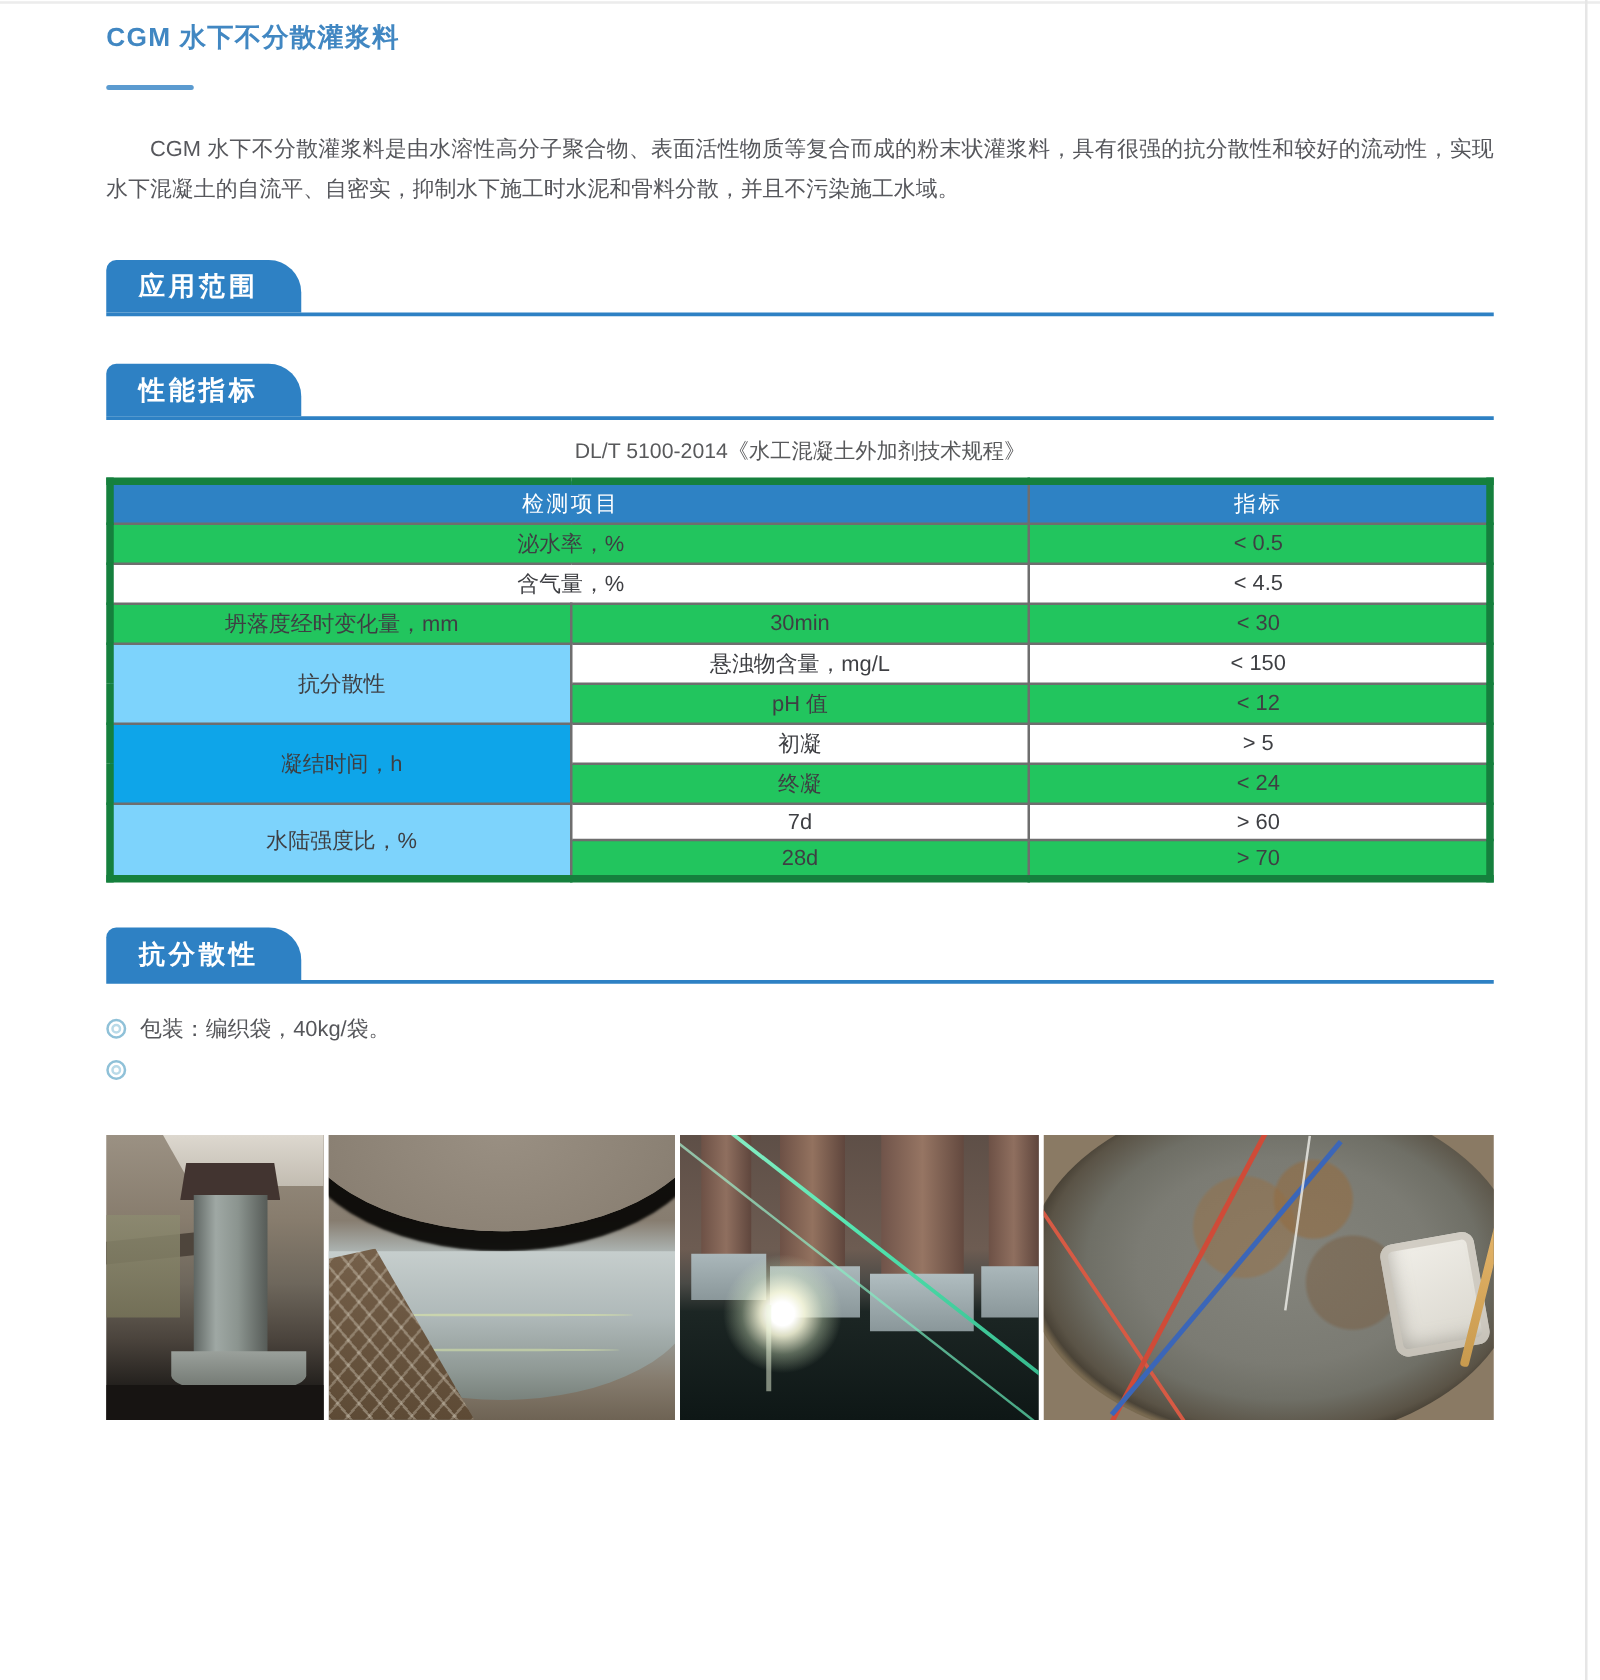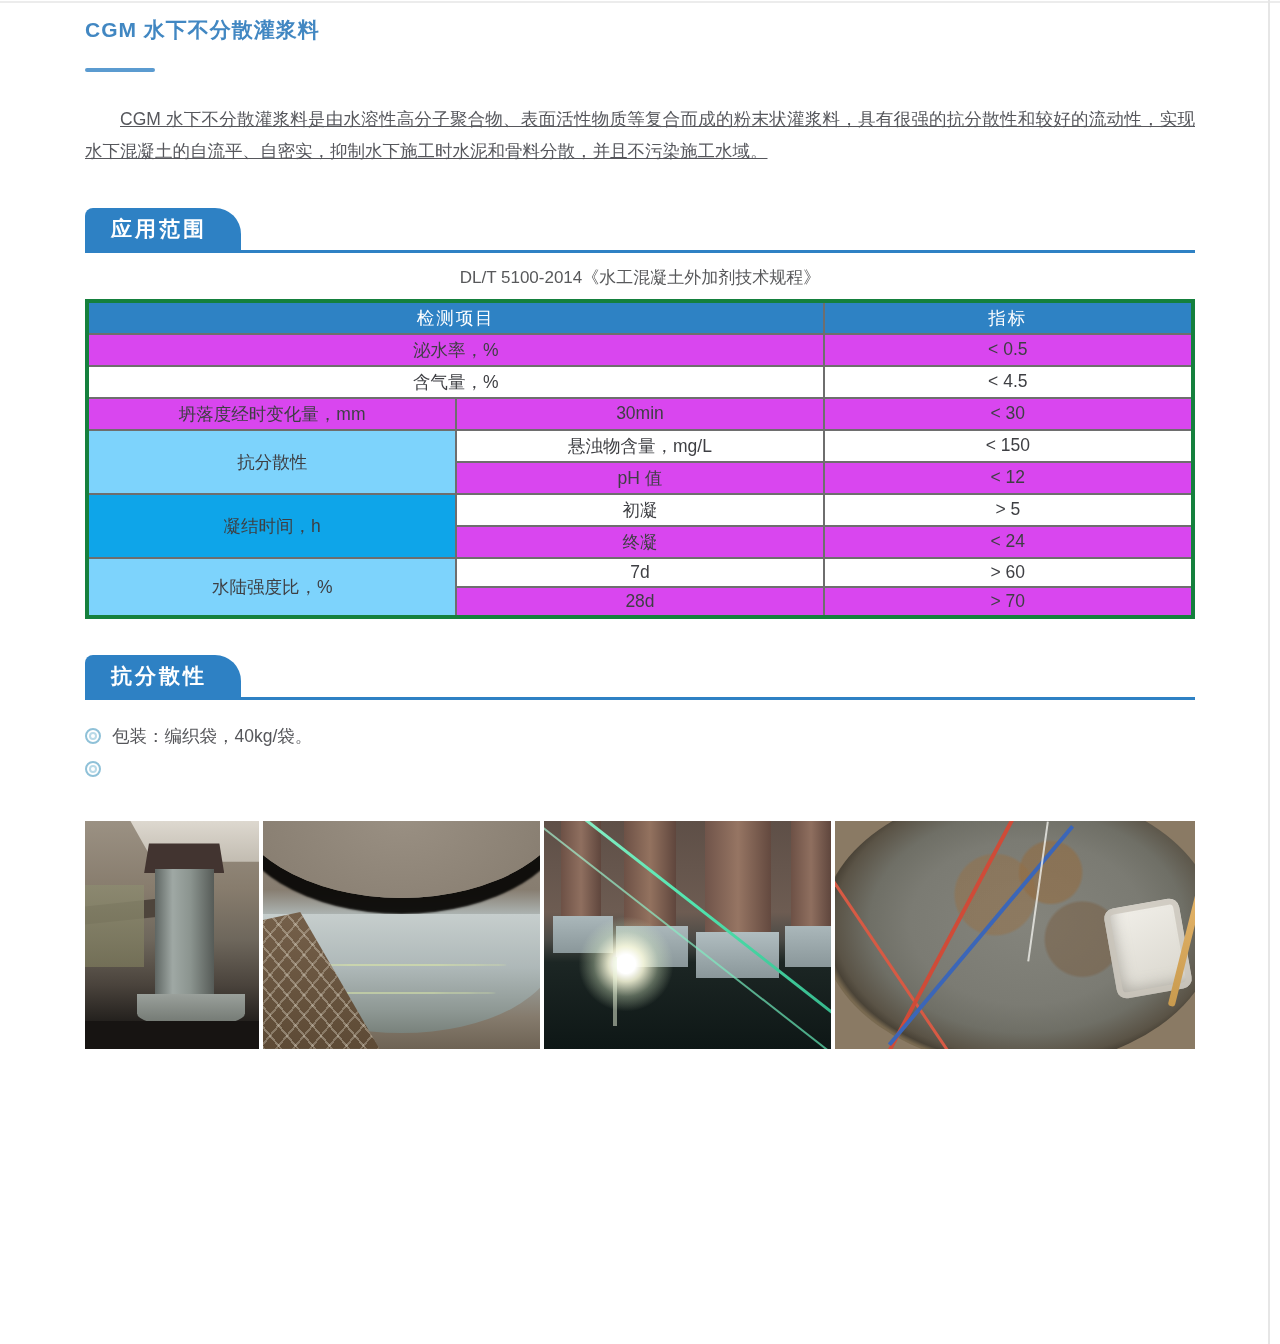--- a/index.html
+++ b/index.html
@@ -10,41 +10,41 @@
     font-family:"Liberation Sans","DejaVu Sans",sans-serif;
   }
   .edge-top { position:absolute; top:1px; left:0; width:100%; height:2px; background:#ececec; }
   .edge-right { position:absolute; top:0; right:10px; width:2px; height:100%; background:#e6e6e6; }
 
   .page { position:relative; padding:10px 85px 0 85px; }
 
   .title { margin:6px 0 0 0; font-size:21px; font-weight:bold; color:#4187c2; letter-spacing:1px; }
   .title-underline { width:70px; height:4px; background:#5b9bd0; margin-top:24px; border-radius:2px; }
 
-  .para { margin:0; font-size:17.5px; line-height:1.82; text-align:justify; text-indent:2em; color:#56575c;text-decoration:underline; }
+  .para { margin:0; font-size:17.5px; line-height:1.82; text-align:justify; text-indent:2em; color:#56575c; }
   .intro { margin-top:32px; }
 
   .section-head { display:flex; border-bottom:3px solid #2e81c4; }
   .badge {
     display:inline-block; background:#2e81c4; color:#ffffff;
     font-size:21px; font-weight:bold; letter-spacing:3px;
     padding:7px 34px 7px 26px; border-radius:8px 26px 0 0;
   }
   .head-application { margin-top:40px;font-family:Liberation Mono, monospace; }
   .head-performance { margin-top:38px; }
   .head-storage { margin-top:36px; }
   .app-body { margin-top:16px; }
 
   .table-caption { margin-top:13px; text-align:center; font-size:17px; color:#58595b; }
 
   table.perf { width:100%; border-collapse:collapse; table-layout:fixed; margin-top:10px;
-               font-size:17.5px; color:#3e3f43; border:4px solid #15803d; }
+               font-size:17.5px; color:#3e3f43; border:6px solid #15803d; }
   .perf th, .perf td { border:2px solid #6e6e6e; text-align:center; padding:3px 6px; height:27px; }
   .perf th { background:#2e82c4; color:#ffffff; font-weight:normal; letter-spacing:2px; }
-  .perf tr.gray td { background:#d946ef; }
+  .perf tr.gray td { background:#22c55e; }
   .perf td.cell-white { background:#7dd3fc; }
   .perf td.cell-gray  { background:#0ea5e9; }
 
   .storage-list { margin-top:24px; }
   .storage-item { display:flex; align-items:center; gap:11px; font-size:17.5px; color:#55565a; margin:13px 0; }
   .ring { width:16px; height:16px; border:2px solid #8fc1d8; border-radius:50%; position:relative; flex:0 0 auto; }
   .ring::after { content:""; position:absolute; inset:2px; border:2px solid #b9dae8; border-radius:50%; }
 
   .photos { display:flex; gap:4px; margin-top:44px; }
   .photo { position:relative; overflow:hidden; height:228px; flex:0 0 auto; }
@@ -114,20 +114,23 @@
 
   <h1 class="title">CGM 水下不分散灌浆料</h1>
   <div class="title-underline"></div>
 
   <p class="para intro">CGM 水下不分散灌浆料是由水溶性高分子聚合物、表面活性物质等复合而成的粉末状灌浆料，具有很强的抗分散性和较好的流动性，实现水下混凝土的自流平、自密实，抑制水下施工时水泥和骨料分散，并且不污染施工水域。</p>
 
   <div class="section-head head-application">
     <span class="badge">应用范围</span>
   </div>
 
+  <div class="section-head head-performance">
+    <span class="badge">性能指标</span>
+  </div>
   <div class="table-caption">DL/T 5100-2014《水工混凝土外加剂技术规程》</div>
 
   <table class="perf">
     <colgroup>
         <col style="width:33.4%">
         <col style="width:33.2%">
         <col style="width:33.4%">
       </colgroup>
     <thead>
       <tr>

